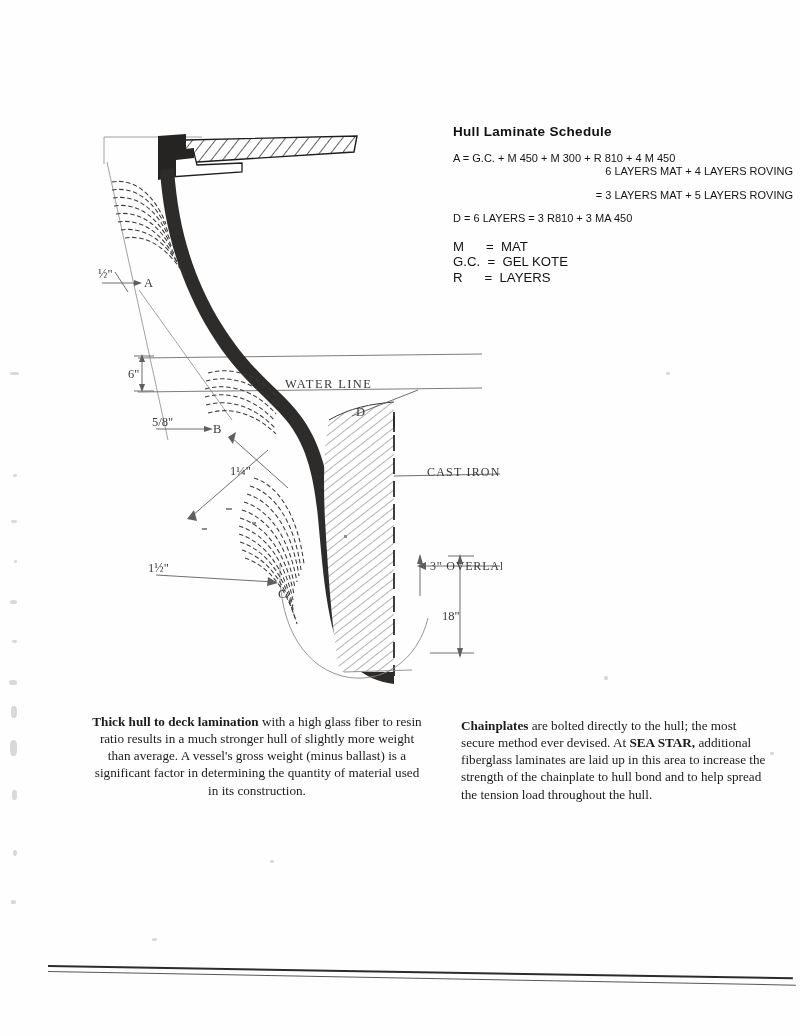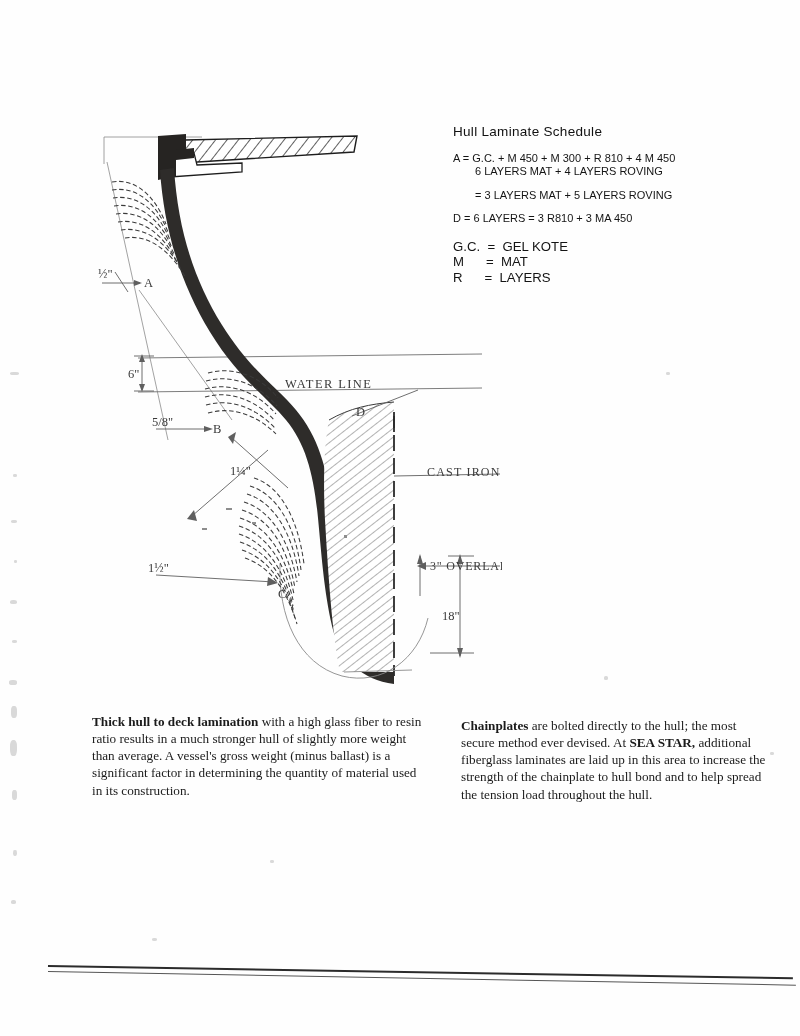--- a/index.html
+++ b/index.html
@@ -6,39 +6,39 @@
   body{width:800px;height:1036px;position:relative;overflow:hidden;
        font-family:"Liberation Serif",serif;color:#1a1a1a;}
 
   .page{position:absolute;inset:0;background:#fefefe;}
 
   
   .speck{position:absolute;background:#b9b9b9;border-radius:40%;opacity:.55;}
 
   
   .schedule{position:absolute;left:453px;top:124px;width:340px;}
-  .sched-title{font-family:"Liberation Sans",sans-serif;font-weight:normal;
+  .sched-title{font-family:"Liberation Sans",sans-serif;font-weight:bold;
                font-size:13.5px;letter-spacing:.3px;color:#111;margin-bottom:13px;}
   .sched-row{font-family:"Liberation Sans",sans-serif;font-size:11px;
              color:#141414;margin-bottom:11px;line-height:1.16;white-space:nowrap;}
-  .sched-row .ln2{display:block;padding-left:22px;}
+  .sched-row .ln2{display:block;padding-left:22px;text-align:right;}
   .sched-row.tight{margin-bottom:10px;}
   .legend{font-family:"Liberation Sans",sans-serif;font-size:13.2px;
           color:#141414;line-height:1.17;margin-top:14px;}
   .legend div{white-space:pre;}
 
   
   .drawing{position:absolute;left:82px;top:120px;width:420px;height:580px;}
   .drawing svg{display:block;}
 
   
   .cap{position:absolute;font-family:"Liberation Serif",serif;
        font-size:13.2px;line-height:1.30;color:#1b1b1b;text-align:left;}
   .cap b{font-weight:bold;}
-  .cap-left{left:92px;top:713px;width:330px;}
+  .cap-left{left:92px;top:713px;width:330px;text-align:center;}
   .cap-right{left:461px;top:717px;width:305px;}
 
   
   .botline{position:absolute;height:1px;background:#2b2b2b;transform-origin:left center;}
 </style>
 </head>
 <body>
 
 <div class="page">
 
@@ -227,22 +227,22 @@
     </div>
 
     <div class="sched-row">
     </div>
 
     <div class="sched-row tight">
       <span>D  =  6 LAYERS  =  3 R810  +  3 MA 450</span>
     </div>
 
     <div class="legend">
+      <div>M      =  MAT</div>
       <div>G.C.  =  GEL KOTE</div>
-      <div>M      =  MAT</div>
       <div>R      =  LAYERS</div>
     </div>
   </div>
 
   <div class="cap cap-left">
     <b>Thick hull to deck lamination</b><span> with a high glass fiber to resin ratio results in a much stronger hull of slightly more weight than average. A vessel's gross weight (minus ballast) is a significant factor in determining the quantity of material used in its construction.</span>
   </div>
 
   <div class="cap cap-right">
     <b>Chainplates</b><span> are bolted directly to the hull; the most secure method ever devised. At </span><b>SEA STAR,</b><span> additional fiberglass laminates are laid up in this area to increase the strength of the chainplate to hull bond and to help spread the tension load throughout the hull.</span>

